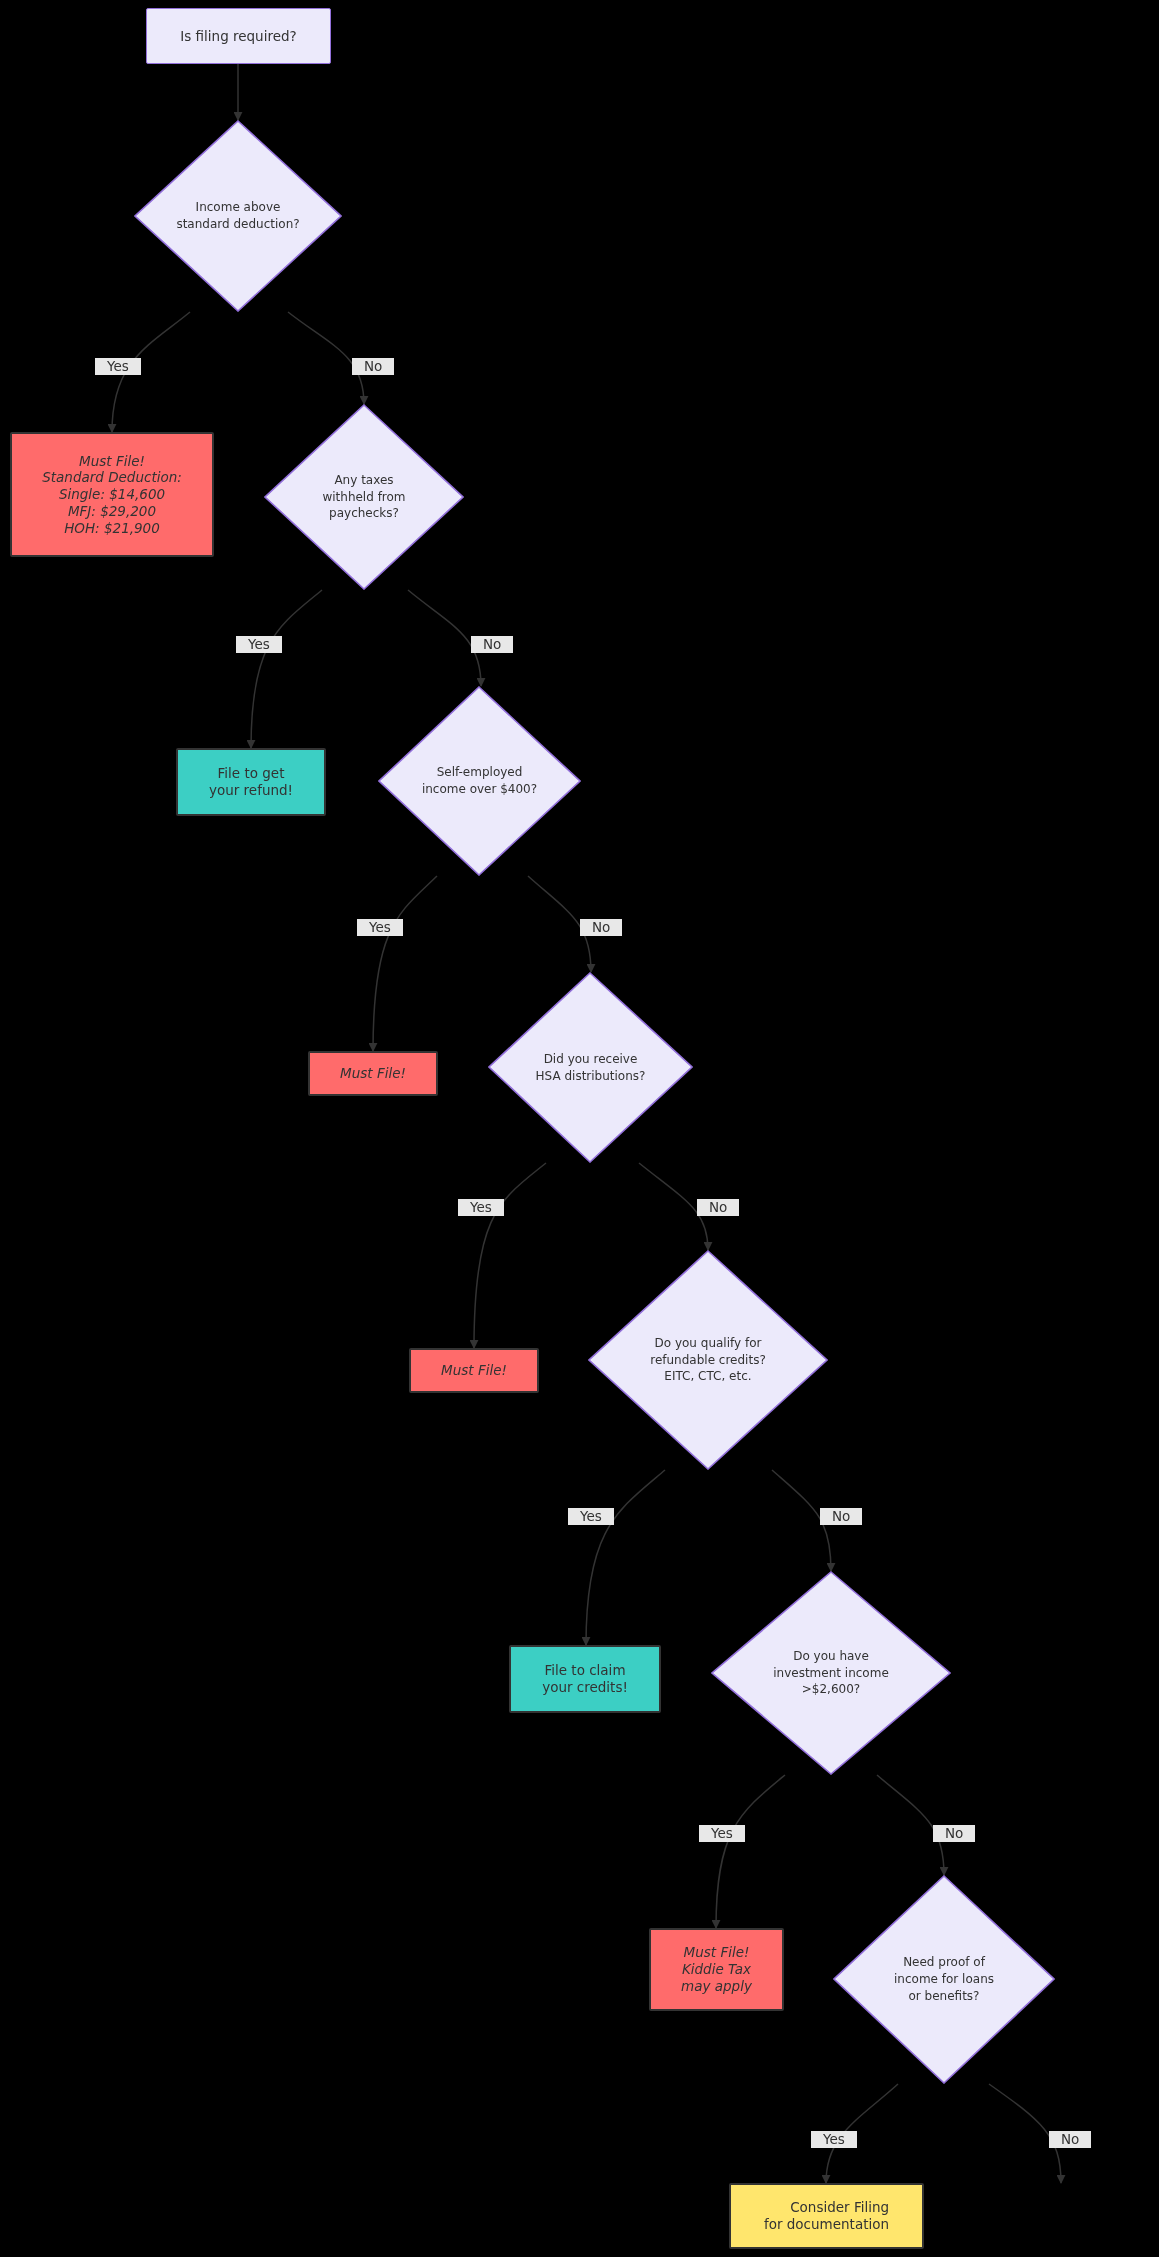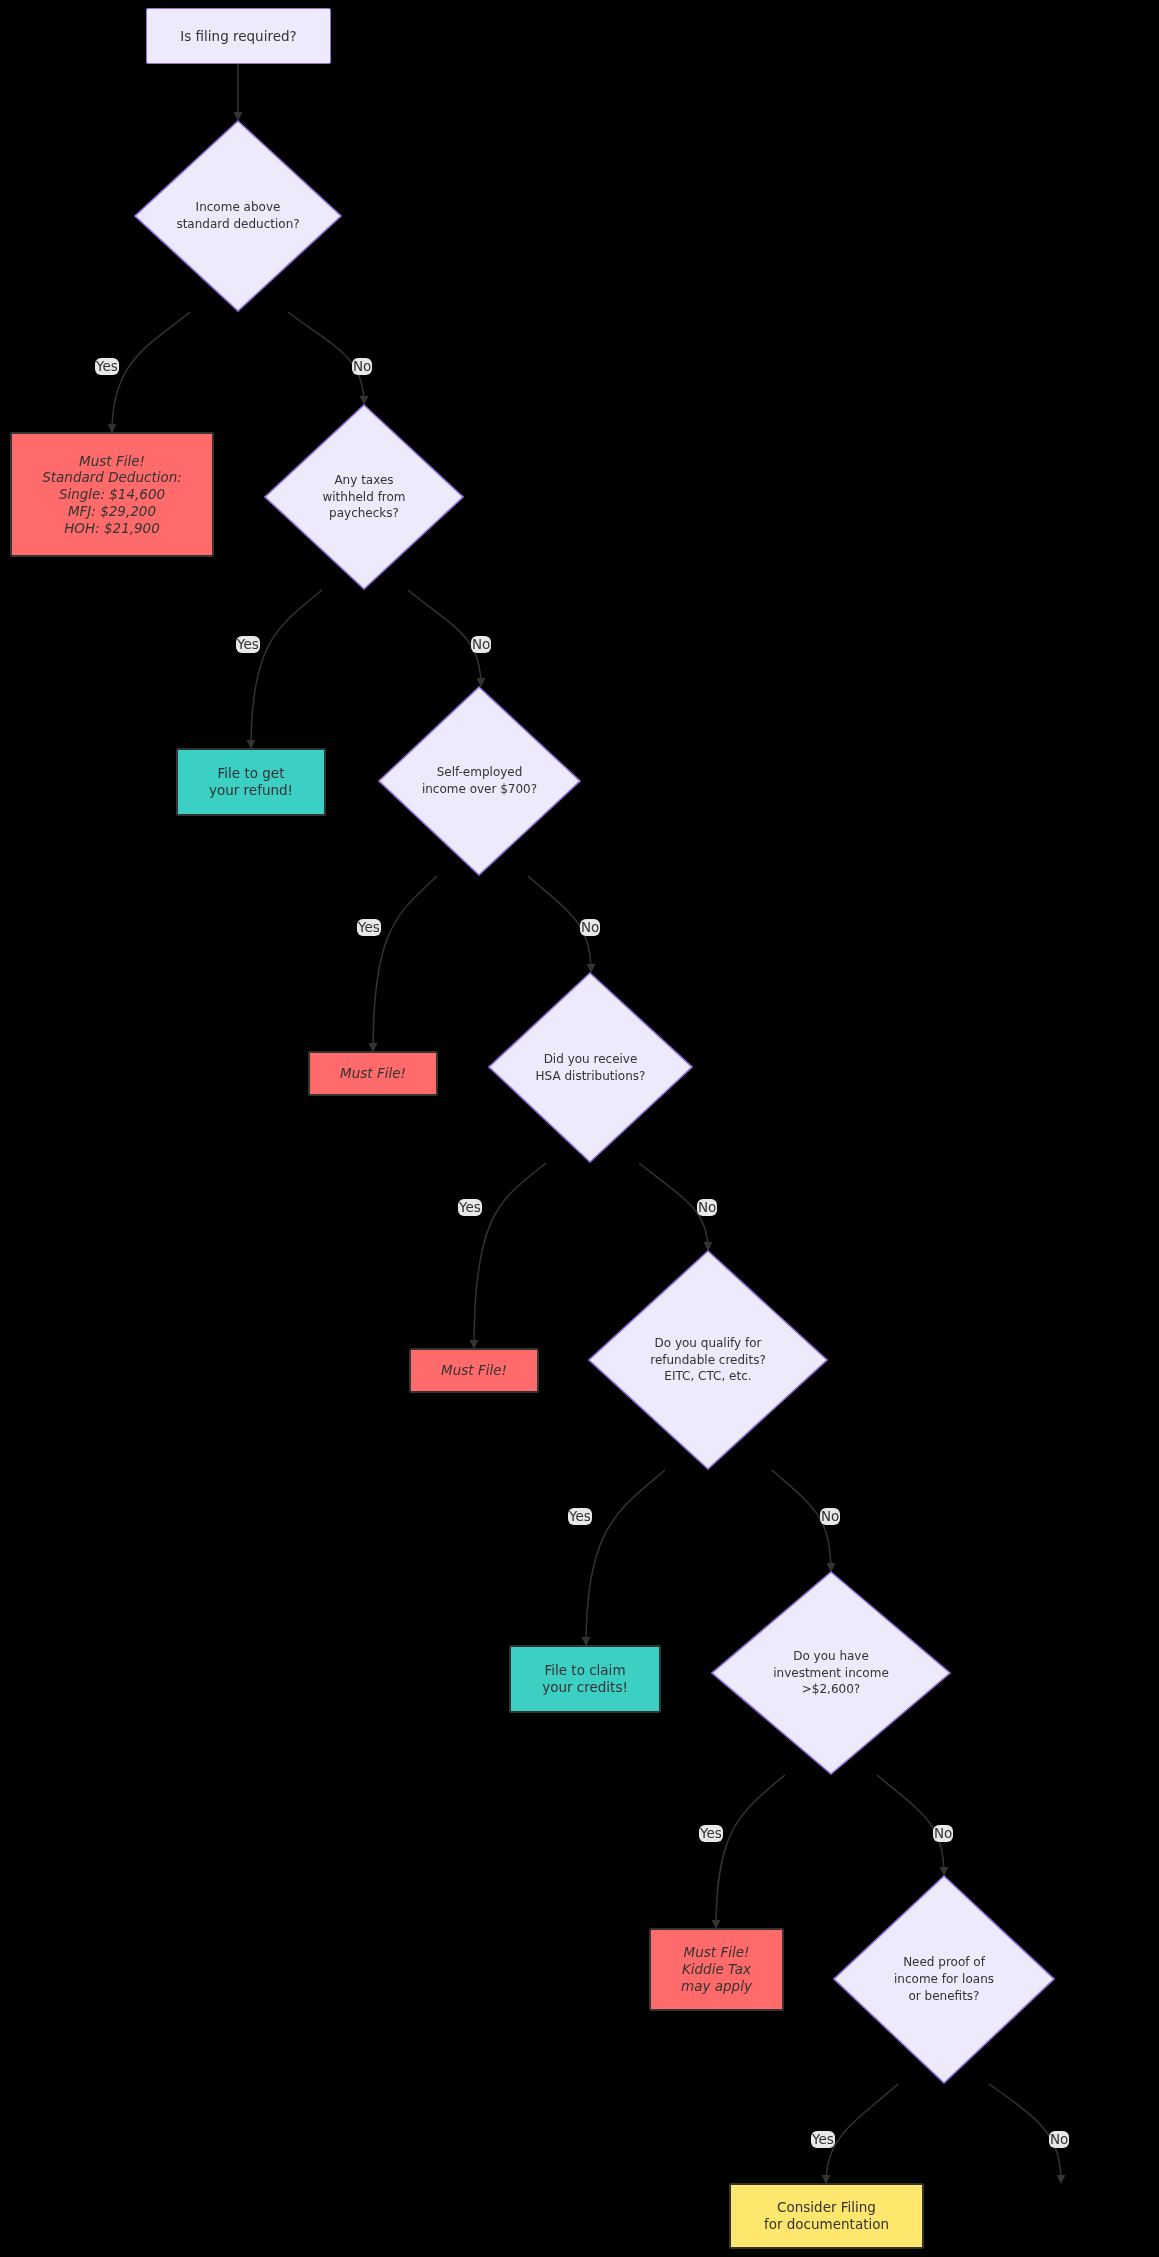--- a/index.html
+++ b/index.html
@@ -83,23 +83,22 @@
     line-height:16.8px;
     white-space:pre-line;
   }
   
   .elabel{
     position:absolute;
     background:#E8E8E8;
     color:#333333;
     font-size:13.5px;
     line-height:15px;
-    padding:1px 1px;
+    padding:1px 12px;
     white-space:nowrap;
-    border-radius:6px;
   }
 </style>
 </head>
 <body>
 
 <div id="canvas">
 
   <svg id="edges" viewBox="0 0 1159 2257">
     <defs>
       <marker id="arrow" viewBox="0 0 10 10" refX="9" refY="5" markerWidth="6" markerHeight="6" orient="auto-start-reverse">
@@ -172,21 +171,21 @@
   <div class="node rect teal" style="left:176px; top:748px; width:150px; height:68px;">
     <span>File to get
 your refund!</span>
   </div>
 
   <div class="diamond" style="left:378px; top:686px; width:203px; height:190px;">
     <svg class="dshape" viewBox="0 0 203 190" preserveAspectRatio="none">
       <polygon points="101,1 202,95 101,189 1,95" fill="#ECEAFB" stroke="#9370DB" stroke-width="1.6"></polygon>
     </svg>
     <div class="dlabel">Self-employed
-income over $700?</div>
+income over $400?</div>
   </div>
 
   <div class="node rect red" style="left:308px; top:1051px; width:130px; height:45px;">
     <span>Must File!</span>
   </div>
 
   <div class="diamond" style="left:488px; top:972px; width:205px; height:191px;">
     <svg class="dshape" viewBox="0 0 205 191" preserveAspectRatio="none">
       <polygon points="102,1 204,95 102,190 1,95" fill="#ECEAFB" stroke="#9370DB" stroke-width="1.6"></polygon>
     </svg>
@@ -229,21 +228,21 @@
 
   <div class="diamond" style="left:833px; top:1875px; width:222px; height:209px;">
     <svg class="dshape" viewBox="0 0 222 209" preserveAspectRatio="none">
       <polygon points="111,1 221,104 111,208 1,104" fill="#ECEAFB" stroke="#9370DB" stroke-width="1.6"></polygon>
     </svg>
     <div class="dlabel">Need proof of
 income for loans
 or benefits?</div>
   </div>
 
-  <div class="node rect yellow" style="left:729px; top:2183px; width:195px; height:66px;">
+  <div class="node rect yellow" style="left:729px; top:2183px; width:195px; height:66px;text-align:right;">
     <span>Consider Filing
 for documentation</span>
   </div>
 
 
   <div class="elabel" style="left:95px; top:358px;">Yes</div>
   <div class="elabel" style="left:352px; top:358px;">No</div>
 
   <div class="elabel" style="left:236px; top:636px;">Yes</div>
   <div class="elabel" style="left:471px; top:636px;">No</div>

